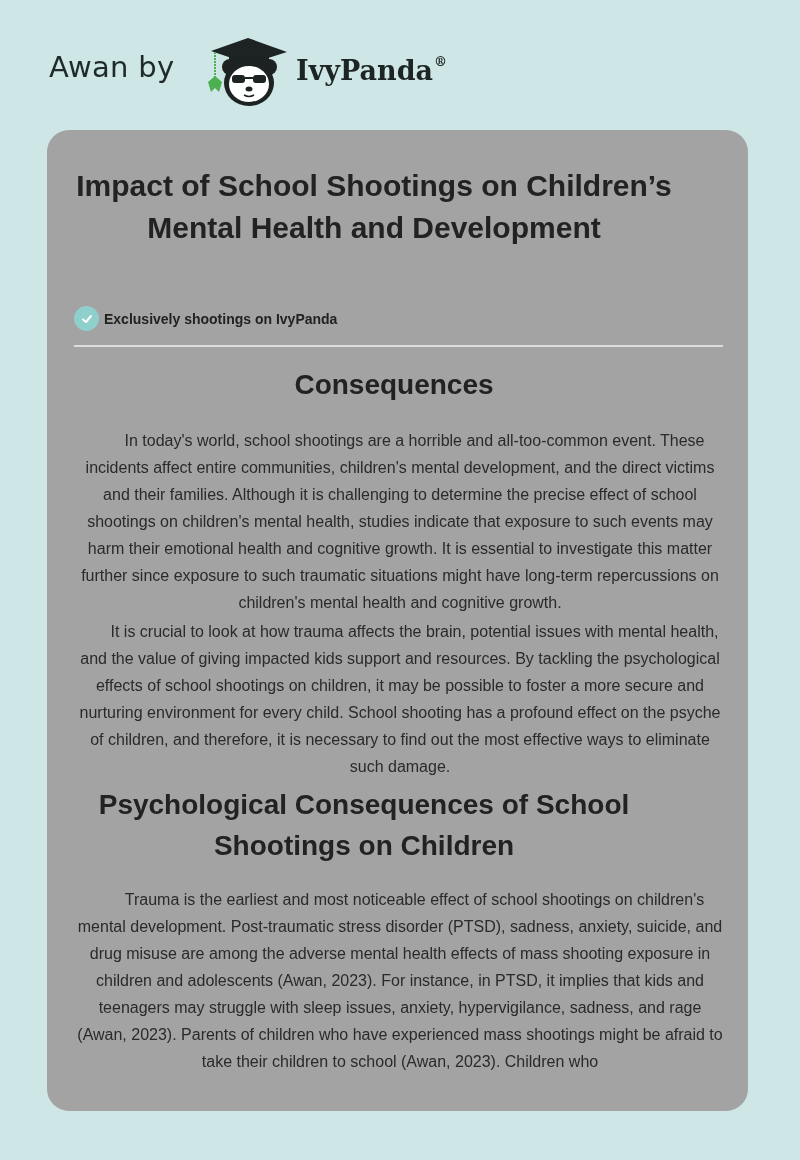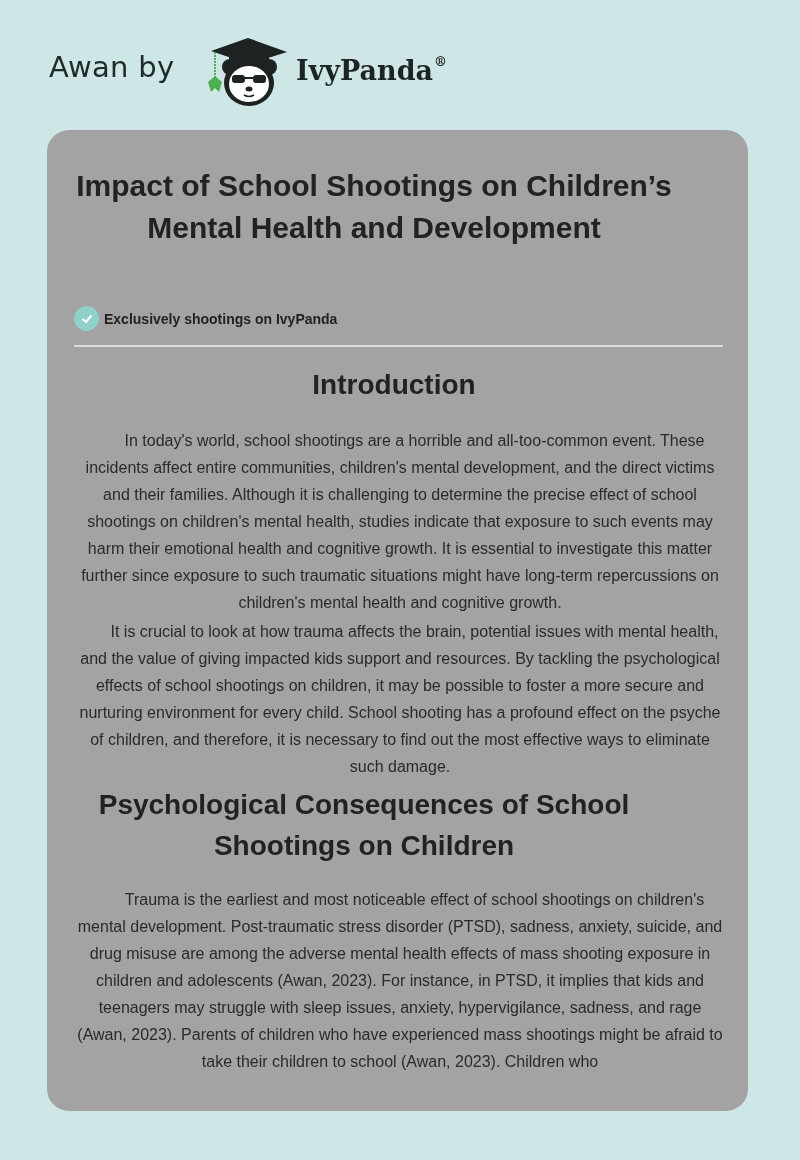--- a/index.html
+++ b/index.html
@@ -170,21 +170,21 @@
       <span class="check-badge">
         <svg width="12" height="12" viewBox="0 0 12 12">
           <path d="M2,6.5 L5,9 L10,3" stroke="#ffffff" stroke-width="2" fill="none" stroke-linecap="round" stroke-linejoin="round"></path>
         </svg>
       </span>
       <span class="exclusive-text">Exclusively shootings on IvyPanda</span>
     </div>
 
     <div class="divider"></div>
 
-    <h2 class="h2" style="top:234px;">Introduction</h2>
+    <h2 class="h2" style="top:234px;">Consequences</h2>
 
     <p class="para" style="top:297px;">In today's world, school shootings are a horrible and all-too-common event. These incidents affect entire communities, children's mental development, and the direct victims and their families. Although it is challenging to determine the precise effect of school shootings on children's mental health, studies indicate that exposure to such events may harm their emotional health and cognitive growth. It is essential to investigate this matter further since exposure to such traumatic situations might have long-term repercussions on children's mental health and cognitive growth.</p>
 
     <p class="para" style="top:488px;">It is crucial to look at how trauma affects the brain, potential issues with mental health, and the value of giving impacted kids support and resources. By tackling the psychological effects of school shootings on children, it may be possible to foster a more secure and nurturing environment for every child. School shooting has a profound effect on the psyche of children, and therefore, it is necessary to find out the most effective ways to eliminate such damage.</p>
 
     <h2 class="h2" style="top:654px; width:580px;">Psychological Consequences of School Shootings on Children</h2>
 
     <p class="para" style="top:756px;">Trauma is the earliest and most noticeable effect of school shootings on children's mental development. Post-traumatic stress disorder (PTSD), sadness, anxiety, suicide, and drug misuse are among the adverse mental health effects of mass shooting exposure in children and adolescents (Awan, 2023). For instance, in PTSD, it implies that kids and teenagers may struggle with sleep issues, anxiety, hypervigilance, sadness, and rage (Awan, 2023). Parents of children who have experienced mass shootings might be afraid to take their children to school (Awan, 2023). Children who</p>
   </div>
 </div>

